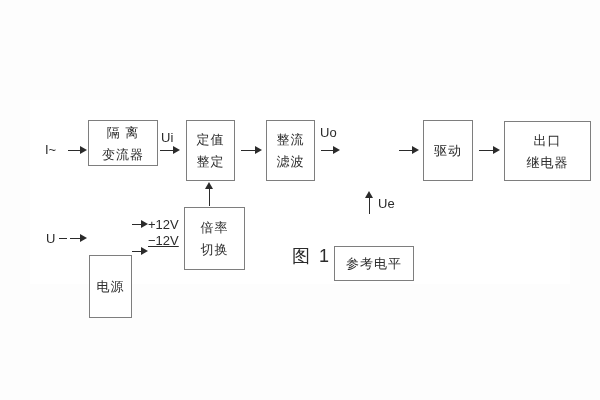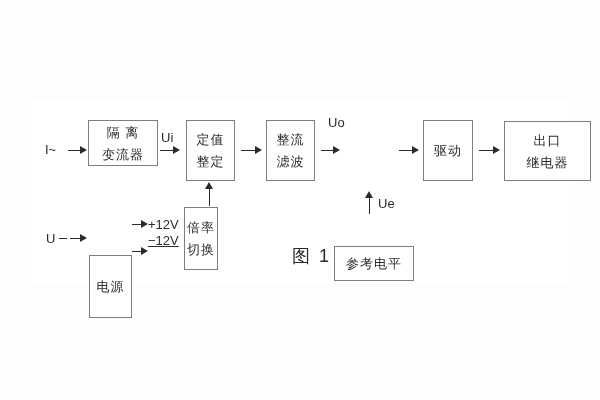--- a/index.html
+++ b/index.html
@@ -118,31 +118,31 @@
 
   <div class="box" style="left:504px; top:121px; width:87px; height:60px;justify-content:center;">
     <span>出口</span>
     <span>继电器</span>
   </div>
 
   <div class="box" style="left:89px; top:207px; width:43px; height:63px;margin-top:48px;">
     <span>电源</span>
   </div>
 
-  <div class="box" style="left:184px; top:207px; width:34px; height:63px;">
+  <div class="box" style="left:184px; top:207px; width:61px; height:63px;">
     <span>倍率</span>
     <span>切换</span>
   </div>
 
   <div class="box" style="left:334px; top:218px; width:80px; height:35px;margin-top:28px;">
     <span>参考电平</span>
   </div>
 
   <span class="lbl" style="left:161px; top:131px;">Ui</span>
-  <span class="lbl" style="left:320px; top:116px;margin-left:8px;">Uo</span>
+  <span class="lbl" style="left:320px; top:126px;">Uo</span>
   <span class="lbl" style="left:378px; top:197px;">Ue</span>
   <span class="lbl" style="left:148px; top:218px;">+12V</span>
   <span class="lbl" style="left:148px; top:234px;text-decoration:underline;">−12V</span>
 
   <div class="harrow" style="left:68px;  top:150px; width:17px;"></div>
   <div class="harrow" style="left:160px; top:150px; width:18px;"></div>
   <div class="harrow" style="left:241px; top:150px; width:19px;"></div>
   <div class="harrow" style="left:321px; top:150px; width:17px;"></div>
   <div class="harrow" style="left:399px; top:150px; width:18px;"></div>
   <div class="harrow" style="left:479px; top:150px; width:19px;"></div>

